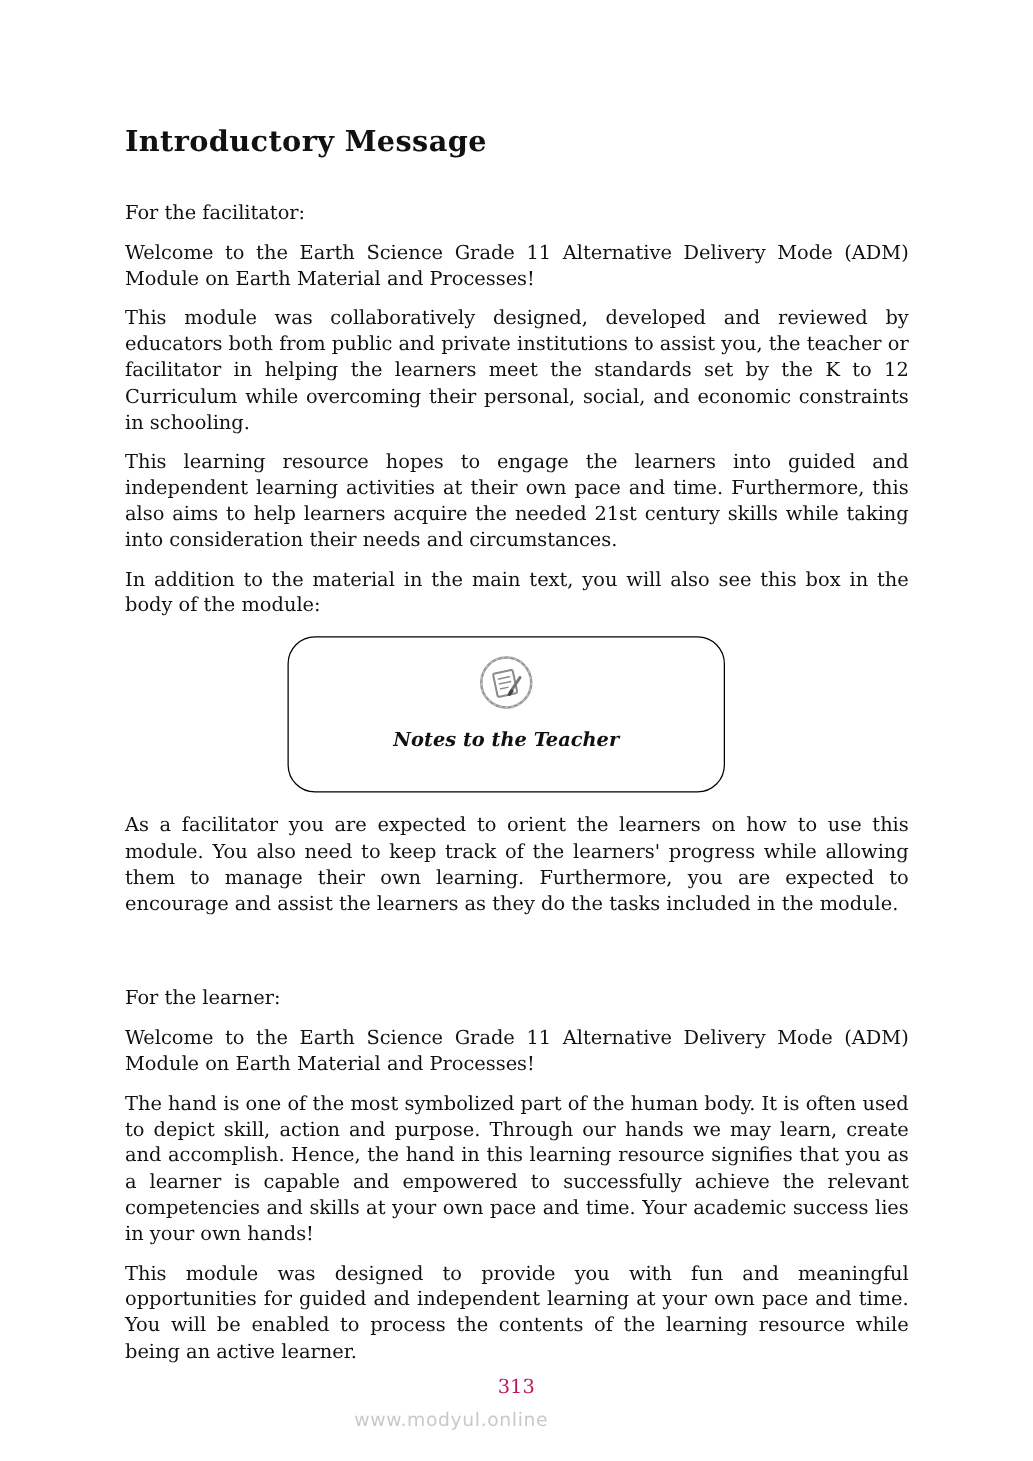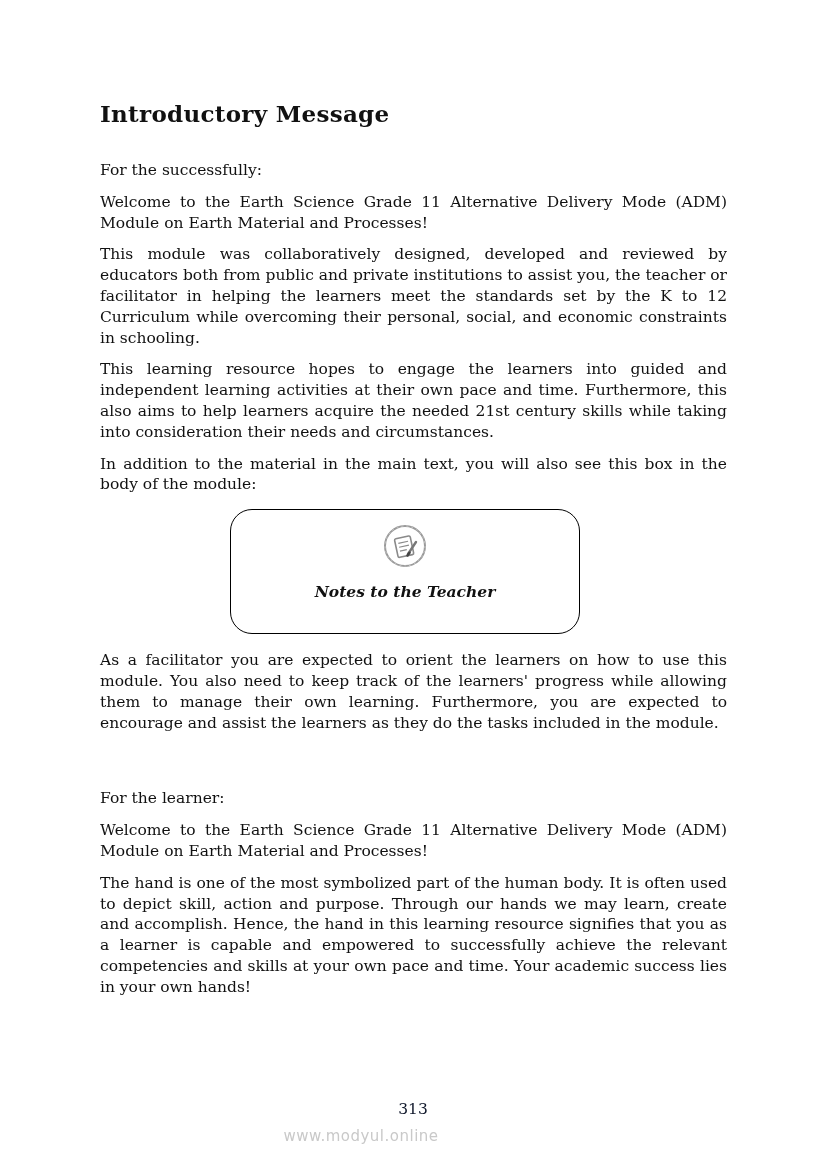--- a/index.html
+++ b/index.html
@@ -58,42 +58,42 @@
     padding: 0 2px;
   }
   .section-gap { height: 44px; }
   .footer-pageno {
     position: absolute;
     left: 0;
     width: 826px;
     top: 1100px;
     text-align: center;
     font-size: 15.5px;
-    color: #0f172a;
+    color: #be185d;
   }
   .footer-watermark {
     position: absolute;
     left: 0;
     width: 722px;
     top: 1127px;
     text-align: center;
     font-size: 15px;
     color: #c9c9c9;
     font-family: "DejaVu Sans", "Liberation Sans", sans-serif;
     letter-spacing: 0.5px;
   }
 </style>
 </head>
 <body>
 
 <div class="page-content">
 
   <h1 class="doc-title">Introductory Message</h1>
 
-  <p class="para lead">For the successfully:</p>
+  <p class="para lead">For the facilitator:</p>
 
   <p class="para">Welcome to the Earth Science Grade 11 Alternative Delivery Mode (ADM) Module on Earth Material and Processes!</p>
   <p class="para">This module was collaboratively designed, developed and reviewed by educators both from public and private institutions to assist you, the teacher or facilitator in helping the learners meet the standards set by the K to 12 Curriculum while overcoming their personal, social, and economic constraints in schooling.</p>
   <p class="para">This learning resource hopes to engage the learners into guided and independent learning activities at their own pace and time. Furthermore, this also aims to help learners acquire the needed 21st century skills while taking into consideration their needs and circumstances.</p>
   <p class="para">In addition to the material in the main text, you will also see this box in the body of the module:</p>
 
   <div class="note-box">
     <div class="note-icon-wrap">
       <svg width="44" height="44" viewBox="0 0 44 44" aria-hidden="true">
         <circle cx="22" cy="22" r="20" fill="none" stroke="#9a9a9a" stroke-width="2"></circle>
@@ -112,17 +112,18 @@
   </div>
 
   <p class="para">As a facilitator you are expected to orient the learners on how to use this module. You also need to keep track of the learners' progress while allowing them to manage their own learning. Furthermore, you are expected to encourage and assist the learners as they do the tasks included in the module.</p>
 
   <div class="section-gap"></div>
 
   <p class="para lead">For the learner:</p>
 
   <p class="para">Welcome to the Earth Science Grade 11 Alternative Delivery Mode (ADM) Module on Earth Material and Processes!</p>
   <p class="para">The hand is one of the most symbolized part of the human body. It is often used to depict skill, action and purpose. Through our hands we may learn, create and accomplish. Hence, the hand in this learning resource signifies that you as a learner is capable and empowered to successfully achieve the relevant competencies and skills at your own pace and time. Your academic success lies in your own hands!</p>
+  <p class="para">This module was designed to provide you with fun and meaningful opportunities for guided and independent learning at your own pace and time. You will be enabled to process the contents of the learning resource while being an active learner.</p>
 
 </div>
 
 <div class="footer-pageno">313</div>
 <div class="footer-watermark">www.modyul.online</div>
 
 </body></html>

